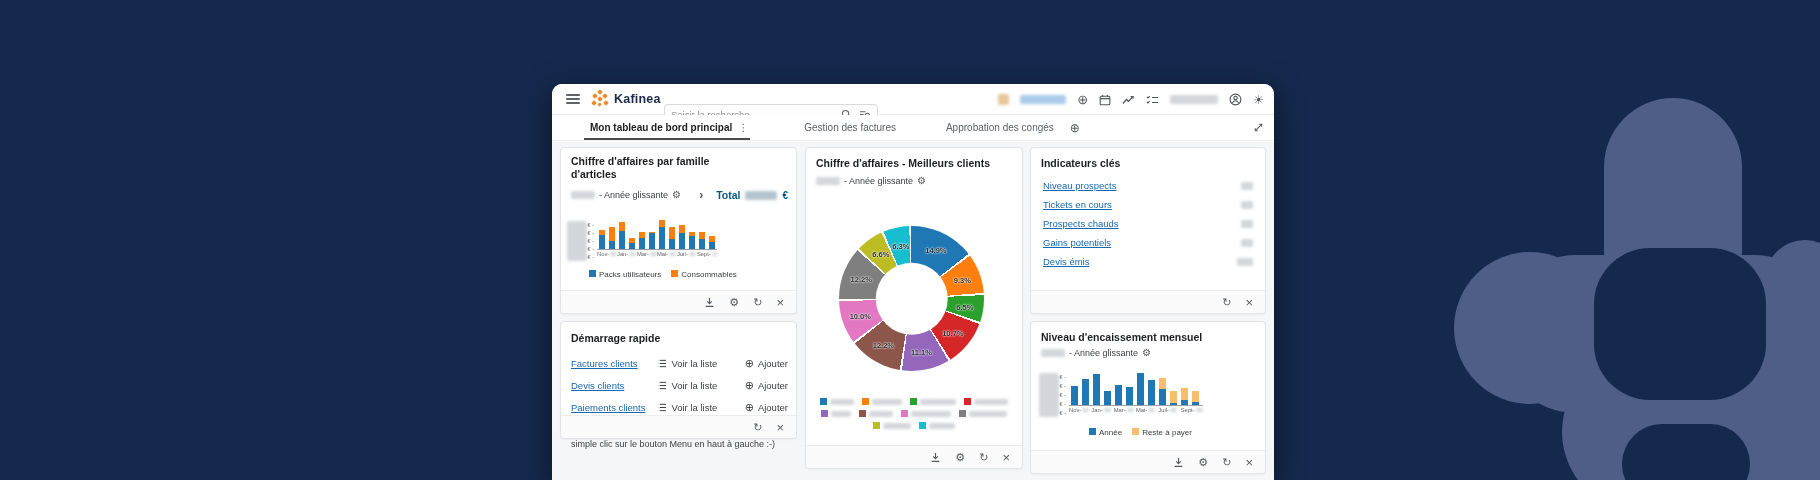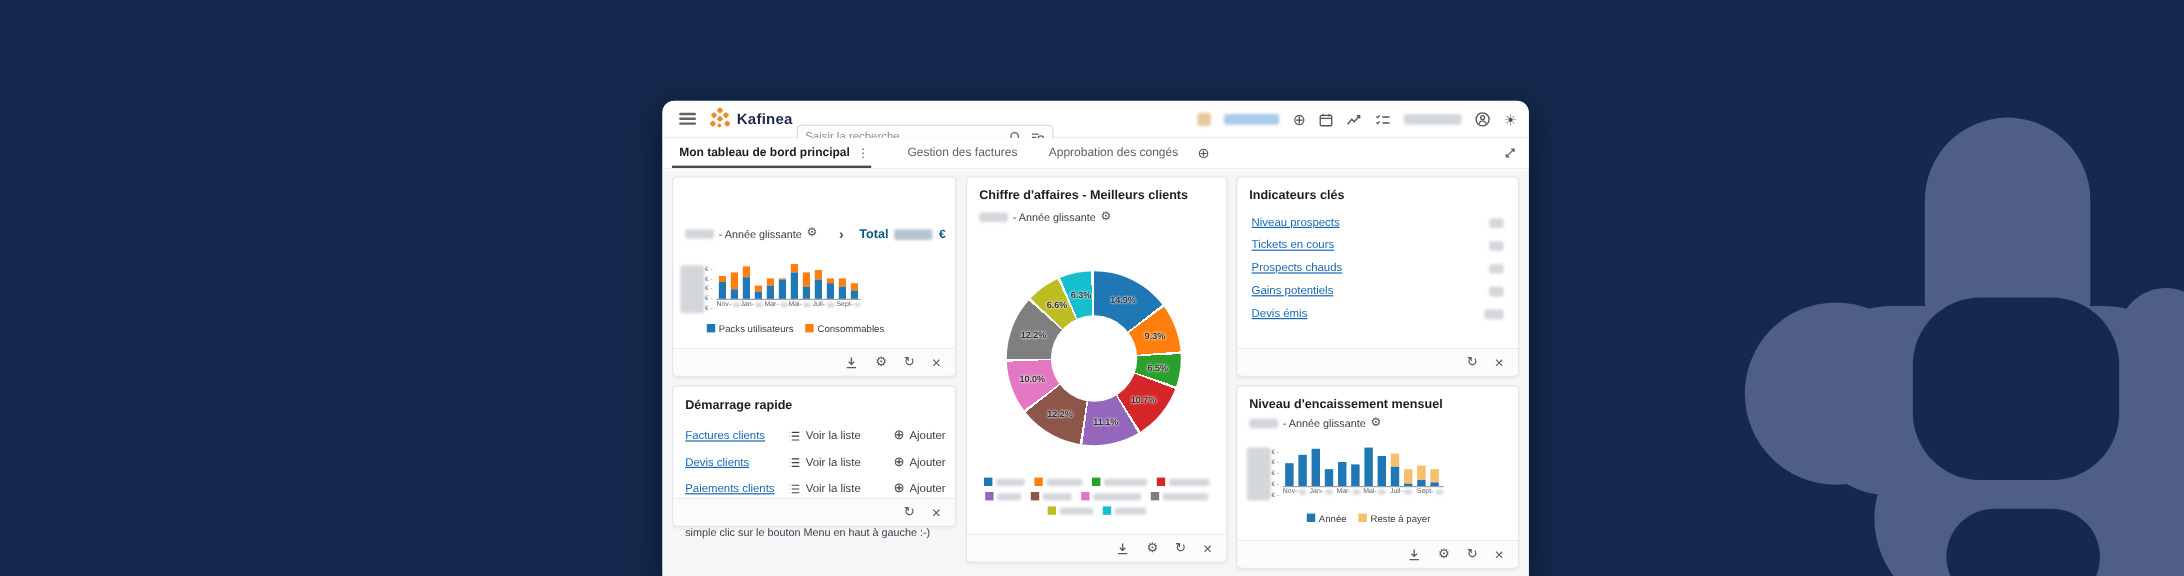--- a/index.html
+++ b/index.html
@@ -30,21 +30,21 @@
   .hicon { color:#50555a; display:inline-flex; align-items:center; cursor:pointer; }
   .glyph { font-size:12px; line-height:1; }
 
   
   .bchip { display:inline-block; background:#d3d6da; border-radius:2px; filter:blur(1.4px); }
   .bchip.blue { background:#abcbeb; }
   .bchip.teal { background:#b4c4cf; }
 
   
   .tabbar { position:relative; height:26px; background:#fff; border-bottom:1px solid #efefef; display:flex; align-items:center; padding-left:10px; }
-  .tab { font-size:10px; color:#5c6166; cursor:pointer; padding:0 4px; white-space:nowrap; }
+  .tab { font-size:10px; color:#5c6166; cursor:pointer; padding:0 4px; white-space:nowrap;margin-left:24px; }
   .tab.active { position:relative; font-weight:bold; color:#1b1d1f; padding-bottom:0; }
   .tab.active::after { content:""; position:absolute; left:-2px; right:-14px; bottom:-7px; height:2px; background:#4a4a4a; }
   .kebab { font-size:10px; color:#555; margin:0 10px 0 2px; cursor:pointer; }
   .tab-gap { width:18px; }
   .tab-plus { margin-left:12px; }
   .expand { position:absolute; right:10px; top:7px; cursor:pointer; }
 
   
   .content { position:absolute; top:58px; left:0; right:0; bottom:0; background:#f5f6f7; }
   .card { position:absolute; background:#fff; border:1px solid #e2e4e7; border-radius:4px; box-shadow:0 1px 2px rgba(0,0,0,.04); }
@@ -196,20 +196,23 @@
       <span class="expand hicon">
         <svg width="11" height="11" viewBox="0 0 12 12" fill="none" stroke="#5f6368" stroke-width="1.2">
           <path d="M2.5 9.5L9.5 2.5M6.8 2.5h2.7v2.7M2.5 6.8v2.7h2.7"></path>
         </svg>
       </span>
     </div>
 
     <div class="content">
 
       <div class="card" style="left:8px;top:5px;width:237px;height:167px;">
+        <div style="position:absolute;left:10px;top:7px;width:150px;">
+          <h3>Chiffre d'affaires par famille d'articles</h3>
+        </div>
         <div style="position:absolute;left:10px;top:40px;right:8px;display:flex;justify-content:space-between;align-items:center;">
           <span class="sub">
             <span class="bchip" style="width:24px;height:8px;"></span>
             <span>- Année glissante</span>
             <span class="gear">⚙</span>
           </span>
           <span class="total-row">
             <span class="chev">›</span>
             <span class="total-lbl">Total</span>
             <span class="bchip teal" style="width:32px;height:9px;"></span>

